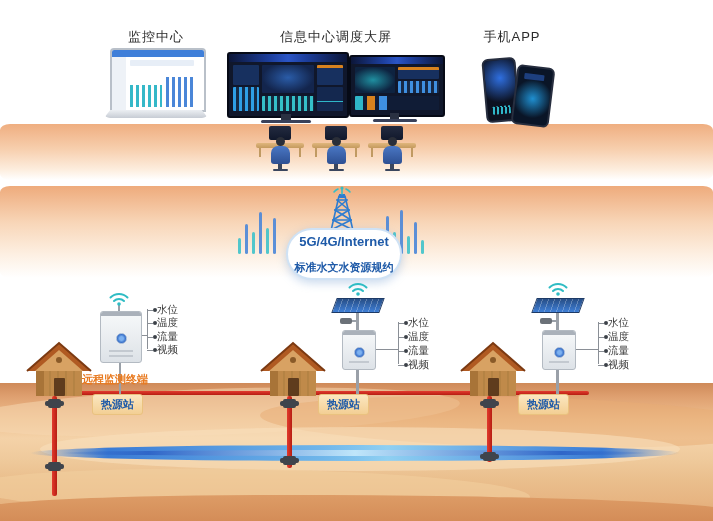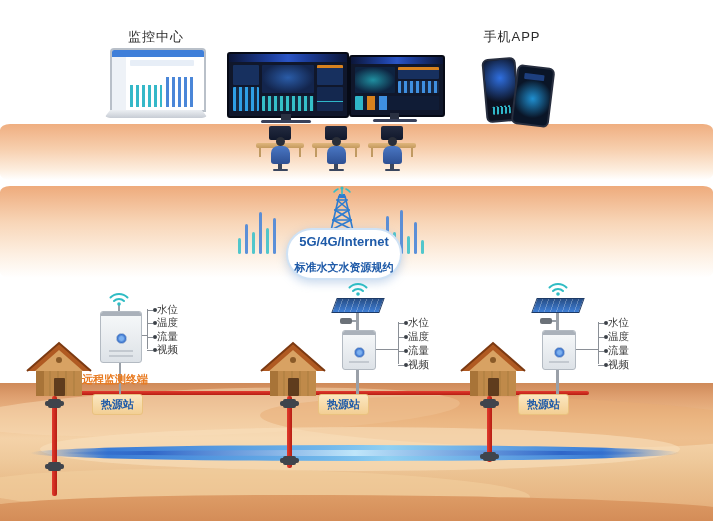--- a/index.html
+++ b/index.html
@@ -111,20 +111,21 @@
   .pipe-h{position:absolute;height:4px;background:linear-gradient(180deg,#e23b2e,#b71d12);border-radius:2px;z-index:2;}
   .valve{position:absolute;width:13px;height:9px;background:#3f444c;border-radius:2px;z-index:4;}
   .valve::before{content:'';position:absolute;left:-3px;top:2px;width:19px;height:5px;background:#3f444c;border-radius:2px;}
 </style>
 </head>
 <body>
 
 <div class="canvas">
 
   <div class="toplabel" style="left:116px;top:28px;width:80px;">监控中心</div>
+  <div class="toplabel" style="left:276px;top:28px;width:120px;">信息中心调度大屏</div>
   <div class="toplabel" style="left:476px;top:28px;width:72px;">手机APP</div>
 
   <div class="band1"></div>
   <div class="band2"></div>
 
   <div class="laptop">
     <div class="screen">
       <div class="scr-top"></div>
         <div class="sidebar"></div>
         <div class="chipline"></div>

